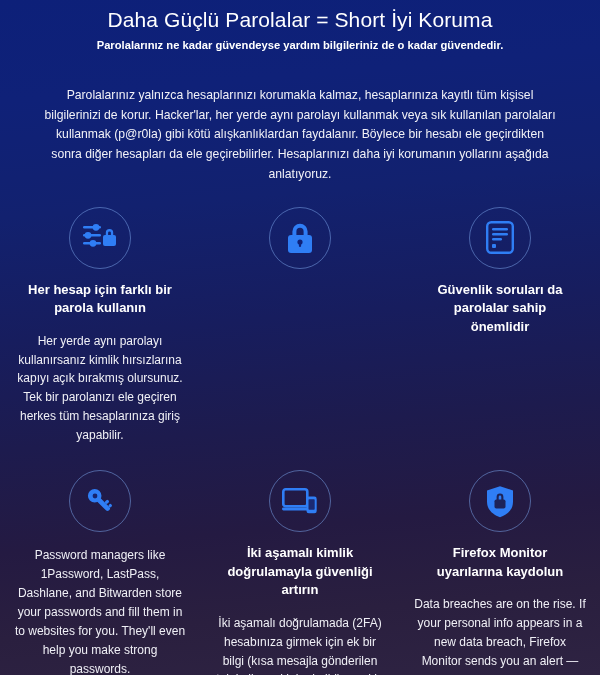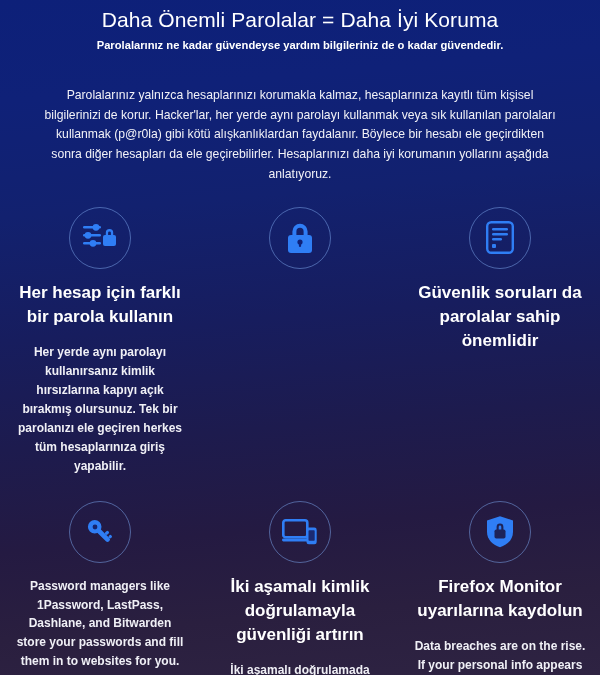--- a/index.html
+++ b/index.html
@@ -84,41 +84,41 @@
     border: 1.3px solid rgba(120,160,230,0.55);
     display: flex;
     align-items: center;
     justify-content: center;
     box-sizing: border-box;
   }
   .icon-wrap svg {
     display: block;
   }
   .card-title {
-    font-size: 17px;
+    font-size: 13px;
     font-weight: 700;
     line-height: 1.42;
-    margin: 0;
+    margin: 12px;
     color: #ffffff;
   }
   .card-body {
     font-size: 12px;
-    font-weight: 700;
+    font-weight: 400;
     line-height: 1.58;
     margin: 14px 0 0 0;
     color: #f0f0f6;
   }
 </style>
 </head>
 <body>
 
 <div class="page">
 
   <div class="header">
-    <h1 class="title">Daha Önemli Parolalar = Daha İyi Koruma</h1>
+    <h1 class="title">Daha Güçlü Parolalar = Short İyi Koruma</h1>
     <p class="subtitle">Parolalarınız ne kadar güvendeyse yardım bilgileriniz de o kadar güvendedir.</p>
     <p class="intro">Parolalarınız yalnızca hesaplarınızı korumakla kalmaz, hesaplarınıza kayıtlı tüm kişisel bilgilerinizi de korur. Hacker'lar, her yerde aynı parolayı kullanmak veya sık kullanılan parolaları kullanmak (p@r0la) gibi kötü alışkanlıklardan faydalanır. Böylece bir hesabı ele geçirdikten sonra diğer hesapları da ele geçirebilirler. Hesaplarınızı daha iyi korumanın yollarını aşağıda anlatıyoruz.</p>
   </div>
 
   <div class="grid">
 
     <div class="card">
       <div class="icon-wrap">
         <span>
           <svg width="34" height="30" viewBox="0 0 34 30" fill="none">

